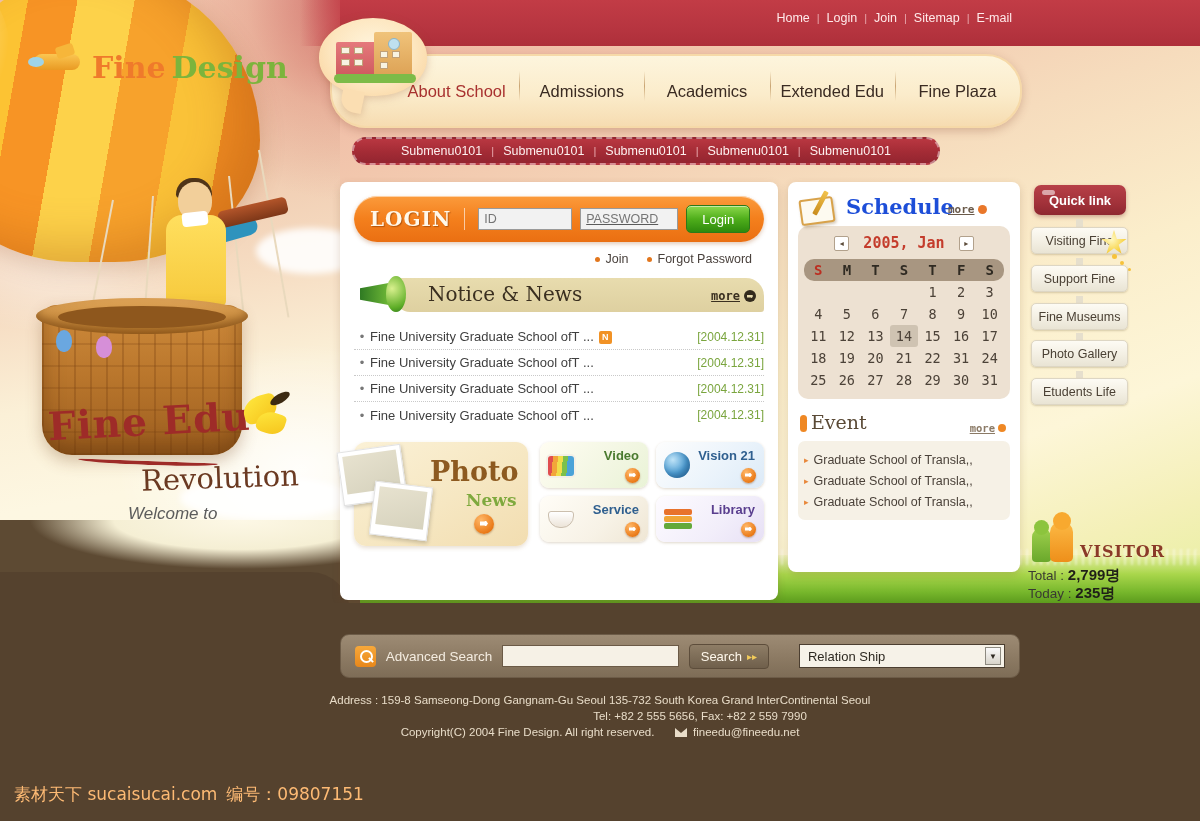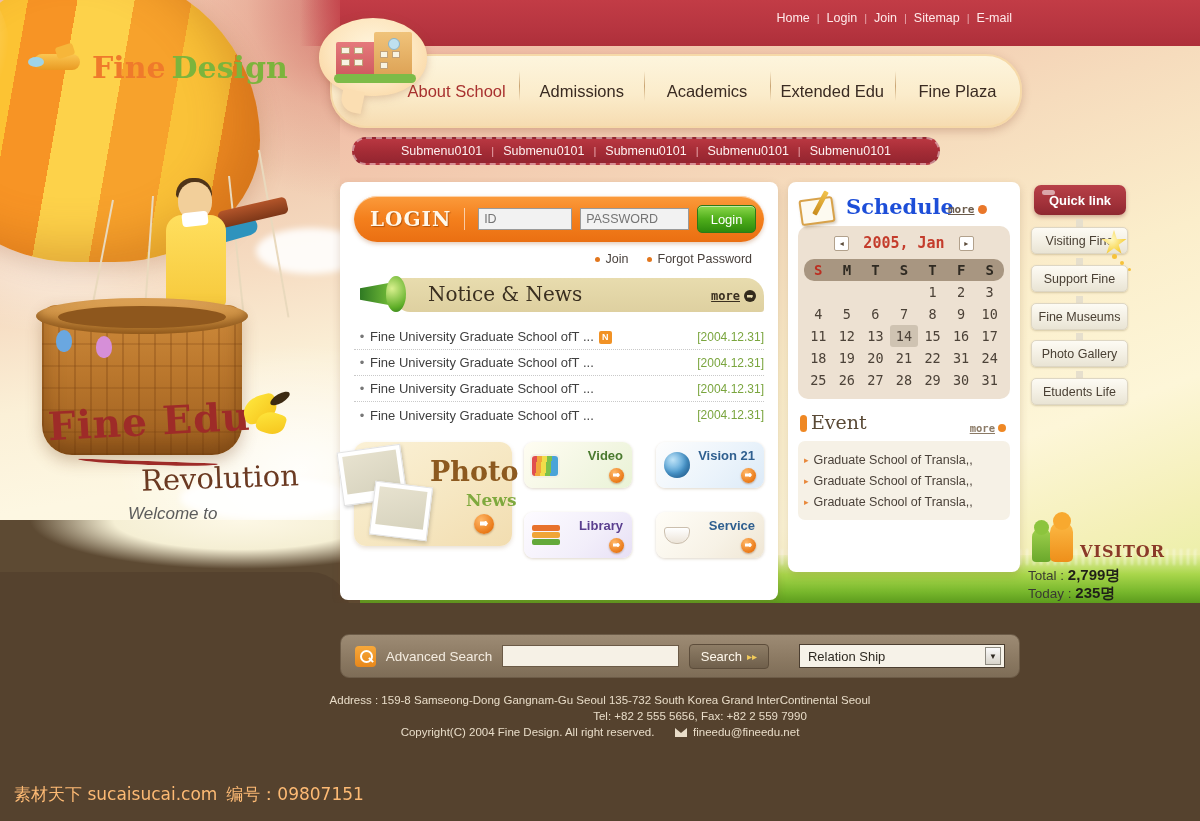--- a/index.html
+++ b/index.html
@@ -186,21 +186,21 @@
   .login-word {
     font-family:"DejaVu Serif", serif; font-weight:bold; font-size:20px; color:#fff8ea;
     letter-spacing:1px; text-shadow:1px 1px 1px rgba(140,60,0,.6);
   }
   .login-div { width:1px; height:22px; background:rgba(255,255,255,.6); margin:0 5px; }
   .login-input {
     height:22px; border:1px solid #9a9a9a; background:#f2f2f2; font-size:12.5px;
     color:#5a5a5a; padding:0 5px; font-family:"Liberation Sans", sans-serif;
   }
   #id-field { width:94px; }
-  #pw-field { width:109px; }
+  #pw-field { width:98px;text-decoration:underline; }
   .login-btn {
     width:64px; height:28px; border:1px solid #2b7a1a; border-radius:5px;
     background: linear-gradient(180deg,#8cd84b 0%, #4fae1b 50%, #2e8a0d 100%);
     color:#fff; font-size:13px; cursor:pointer; font-family:"Liberation Sans", sans-serif;
     box-shadow: inset 0 1px 0 rgba(255,255,255,.5);
   }
   .sublinks { display:flex; justify-content:flex-end; gap:18px; margin:10px 12px 0 0; }
   .sublink { font-size:12.5px; color:#49413c; text-decoration:none; position:relative; padding-left:11px; }
   .sublink::before { content:""; position:absolute; left:0; top:5px; width:5px; height:5px; border-radius:50%; background:#e2761d; }
 
@@ -254,21 +254,21 @@
     font-size:17px; color:#7fa93e; font-weight:bold; }
   .arrow-orange {
     width:20px; height:20px; border-radius:50%;
     background: radial-gradient(circle at 35% 30%, #ffb869, #ea7a18 70%, #c85f08);
     position:relative; box-shadow:0 1px 2px rgba(120,60,10,.4);
   }
   .arrow-orange::after{
     content:""; position:absolute; left:6px; top:7px; width:8px; height:5px; background:#fff;
     clip-path: polygon(0 10%,60% 10%,60% -40%,100% 50%,60% 140%,60% 90%,0 90%);
   }
-  .qgrid { display:grid; grid-template-columns:108px 108px; grid-template-rows:46px 46px; gap:24px; }
+  .qgrid { display:grid; grid-template-columns:108px 108px; grid-template-rows:46px 46px; gap:8px; }
   .qbox {
     border-radius:9px; position:relative; cursor:pointer;
     box-shadow: 0 1px 3px rgba(140,110,70,.28);
     display:flex; align-items:center; padding-left:6px;
   }
   .qbox-video { background: linear-gradient(135deg,#fffdf2,#f2f6e2 60%,#e9f3d6); }
   .qbox-vision { background: linear-gradient(135deg,#fdfdfd,#eaf3fb 60%,#dceaf7); }
   .qbox-service { background: linear-gradient(135deg,#fffdf7,#f7f2e6 60%,#efe6d4); }
   .qbox-library { background: linear-gradient(135deg,#fdfbff,#f2eefa 60%,#e7e0f5); }
   .qlabel { position:absolute; right:9px; top:6px; font-size:13px; font-weight:bold; }
@@ -607,36 +607,36 @@
           <span class="qlabel" style="color:#4a7a2f;">Video</span>
           <span class="arrow-orange"></span>
         </div>
         <div class="qbox qbox-vision">
           <div class="qicon">
               <div class="globe"></div>
             </div>
           <span class="qlabel" style="color:#2f5f8f;">Vision 21</span>
           <span class="arrow-orange"></span>
         </div>
+        <div class="qbox qbox-service">
+          <div class="qicon">
+              <div class="cup"></div>
+            </div>
+          <span class="qlabel" style="color:#2f5f8f;">Service</span>
+          <span class="arrow-orange"></span>
+        </div>
         <div class="qbox qbox-library">
           <div class="qicon">
             <div class="books">
               <div class="bk" style="top:0;background:#e8722c;"></div>
               <div class="bk" style="top:7px;background:#f0a537;"></div>
               <div class="bk" style="top:14px;background:#63a93a;"></div>
             </div>
           </div>
           <span class="qlabel" style="color:#5a3f8f;">Library</span>
-          <span class="arrow-orange"></span>
-        </div>
-        <div class="qbox qbox-service">
-          <div class="qicon">
-              <div class="cup"></div>
-            </div>
-          <span class="qlabel" style="color:#2f5f8f;">Service</span>
           <span class="arrow-orange"></span>
         </div>
       </div>
     </div>
   </div>
 
   <div class="sidecard">
     <div class="sched-head">
       <div class="sched-icon">
         <div class="note-pad"></div>

